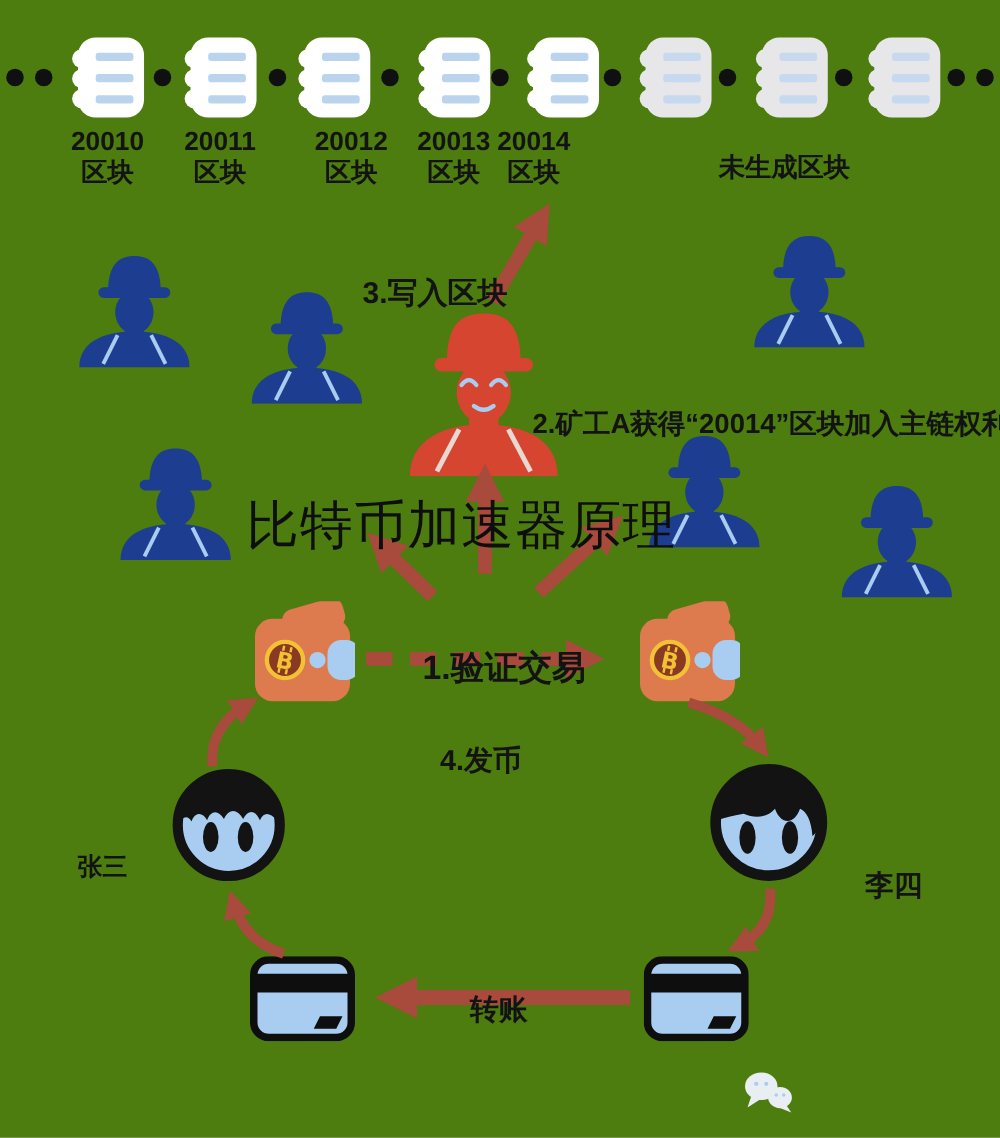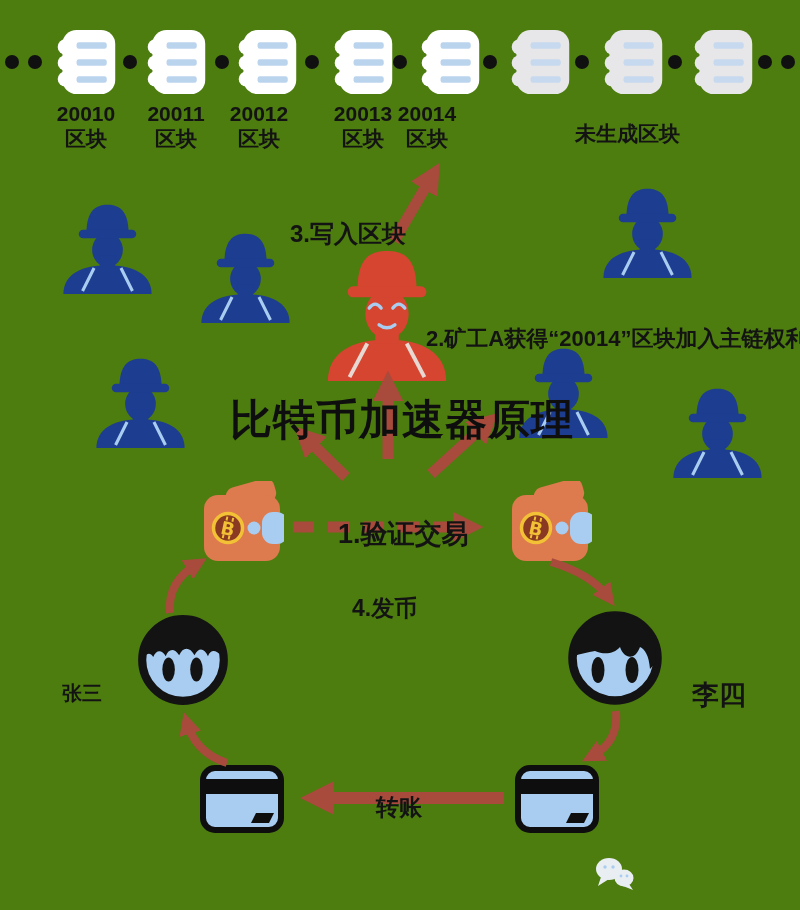--- a/index.html
+++ b/index.html
@@ -8,22 +8,22 @@
   .stage{position:relative;width:800px;height:910px;background:#4d7c0f;overflow:hidden;}
   .abs{position:absolute;}
   .dot{position:absolute;width:14px;height:14px;border-radius:50%;background:#101010;top:55px;}
   .blk{position:absolute;top:27px;width:66px;height:70px;}
   .blk-label{position:absolute;top:101px;width:90px;text-align:center;
              font-size:21px;font-weight:bold;color:#131313;line-height:25px;}
   .pending-label{position:absolute;top:120px;left:575px;width:180px;text-align:left;
              font-size:21px;font-weight:bold;color:#131313;}
   .miner{position:absolute;width:115px;height:96px;z-index:2;}
   .red-miner{position:absolute;left:308px;top:243px;width:158px;height:138px;z-index:2;}
-  .title{position:absolute;left:197px;top:392px;width:410px;text-align:center;z-index:6;
-         font-size:42px;font-weight:700;color:#0e0e0e;letter-spacing:1px;}
+  .title{position:absolute;left:197px;top:392px;width:410px;z-index:6;
+         font-size:42px;font-weight:400;color:#0e0e0e;letter-spacing:1px;}
   .note{position:absolute;font-weight:bold;color:#131313;z-index:6;white-space:nowrap;margin-top:32px;}
   .arrows{position:absolute;left:0;top:0;z-index:3;}
   .wallet{position:absolute;width:84px;height:88px;z-index:2;}
   .face{position:absolute;z-index:2;}
   .card{position:absolute;width:84px;height:68px;z-index:2;}
   .wm{position:absolute;z-index:6;color:#e9eef3;font-size:22px;letter-spacing:1px;}
 </style>
 </head>
 <body>
 
@@ -119,21 +119,21 @@
     </svg>
 
   <div class="blk-label" style="left:41px">
     <div>20010</div>
       <div>区块</div>
     </div>
   <div class="blk-label" style="left:131px">
     <div>20011</div>
       <div>区块</div>
     </div>
-  <div class="blk-label" style="left:214px">
+  <div class="blk-label" style="left:236px">
     <div>20012</div>
       <div>区块</div>
     </div>
   <div class="blk-label" style="left:318px">
     <div>20013</div>
       <div>区块</div>
     </div>
   <div class="blk-label" style="left:382px">
     <div>20014</div>
       <div>区块</div>
@@ -211,21 +211,21 @@
   </svg>
   <div class="note" style="left:62px;top:648px;font-size:20px">张三</div>
 
   <svg class="face" style="left:565px;top:608px;width:100px;height:100px" viewBox="0 0 100 100">
     <circle cx="50" cy="50" r="42.5" fill="#a9cdf1" stroke="#131313" stroke-width="8.5"></circle>
     <path d="M9,48 C10,16 32,6 52,6 C74,6 91,20 91,50 C91,55 88,58 85,61 C84,48 80,41 75,39
              C70,53 59,51 55,39 C49,46 39,47 30,43 C23,44 15,46 9,48 Z" fill="#131313"></path>
     <ellipse cx="33" cy="62" rx="6.5" ry="13" fill="#131313"></ellipse>
     <ellipse cx="67" cy="62" rx="6.5" ry="13" fill="#131313"></ellipse>
   </svg>
-  <div class="note" style="left:692px;top:645px;font-size:27px">李四</div>
+  <div class="note" style="left:692px;top:661px;font-size:23px">李四</div>
 
   <svg class="card" style="left:200px;top:765px" viewBox="0 0 84 68">
       <use href="#card-shape"></use>
     </svg>
   <svg class="card" style="left:515px;top:765px" viewBox="0 0 84 68">
       <use href="#card-shape"></use>
     </svg>
 
   <svg class="abs" style="left:595px;top:857px;width:40px;height:34px;z-index:6" viewBox="0 0 40 34">
     <g fill="#e9eef3">

